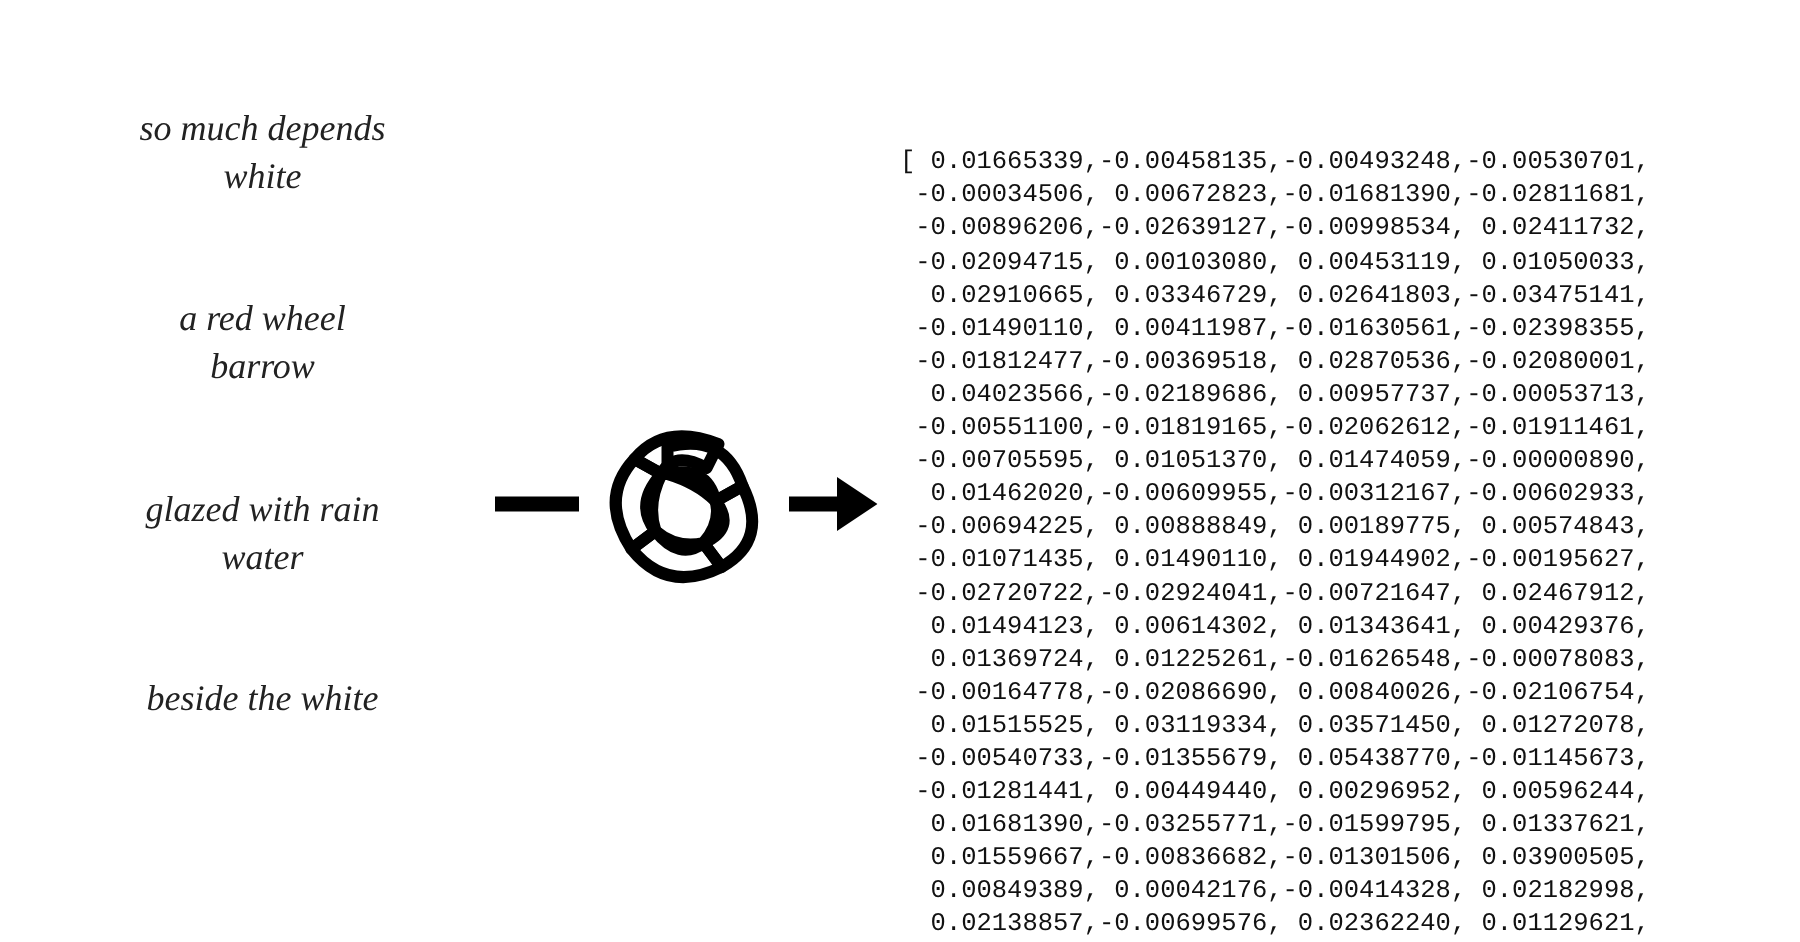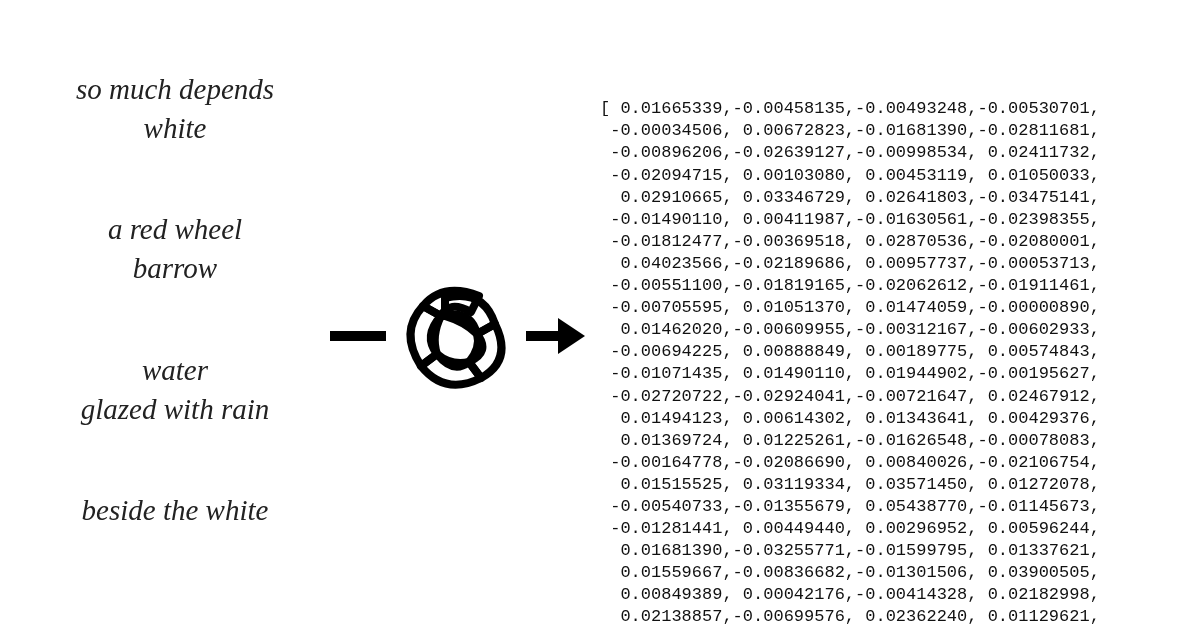--- a/index.html
+++ b/index.html
@@ -16,21 +16,21 @@
     width: 1200px;
     height: 628px;
   }
   .poem {
     position: absolute;
     left: 40px;
     top: 70px;
     width: 270px;
     text-align: center;
     font-style: italic;
-    font-size: 29px;
+    font-size: 24px;
     line-height: 1.35;
     color: #222;
   }
   .poem .stanza {
     margin-bottom: 62px;
   }
   .poem .stanza:last-child { margin-bottom: 16px; }
   .arrow-group {
     position: absolute;
     left: 330px;
@@ -67,22 +67,22 @@
 
   <div class="stanza">
         <div>so much depends</div>
         <div>white</div>
       </div>
       <div class="stanza">
         <div>a red wheel</div>
         <div>barrow</div>
       </div>
       <div class="stanza">
+        <div>glazed with rain</div>
         <div>water</div>
-        <div>glazed with rain</div>
       </div>
       <div class="stanza">
         <div>beside the white</div>
       </div>
     </div>
 
   <div class="arrow-group">
     <svg viewBox="0 0 255 140">
 
       <line x1="0" y1="70" x2="56" y2="70" stroke="#000" stroke-width="10" stroke-linecap="butt"></line>

